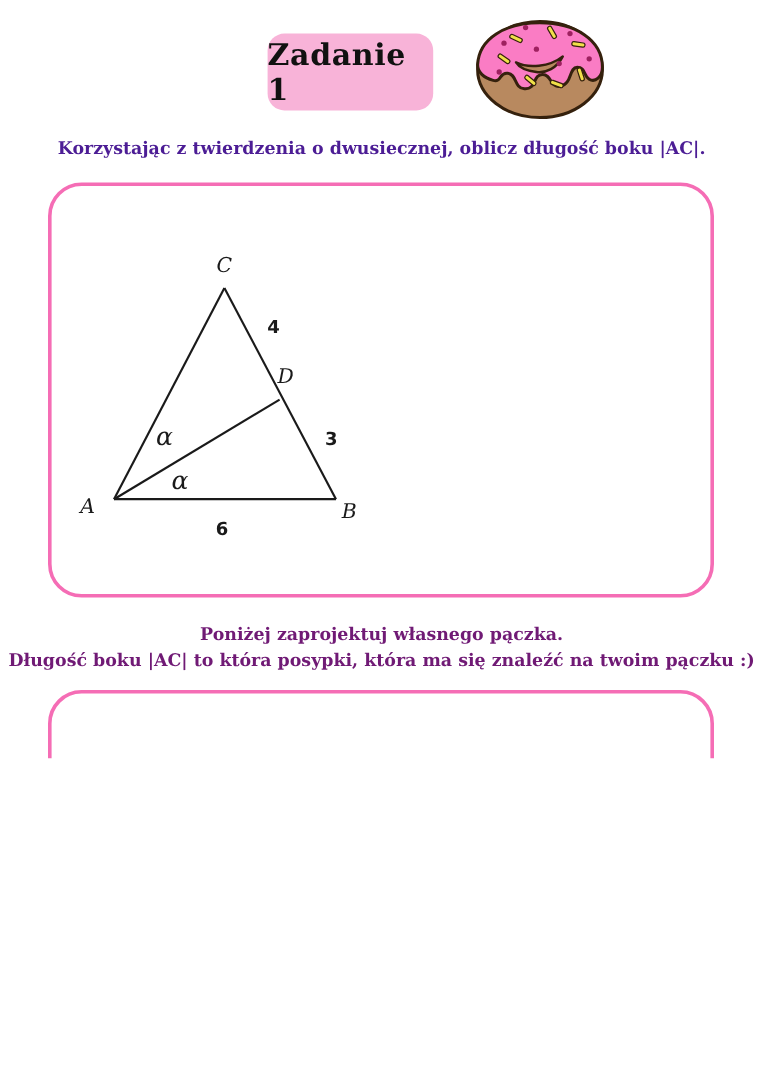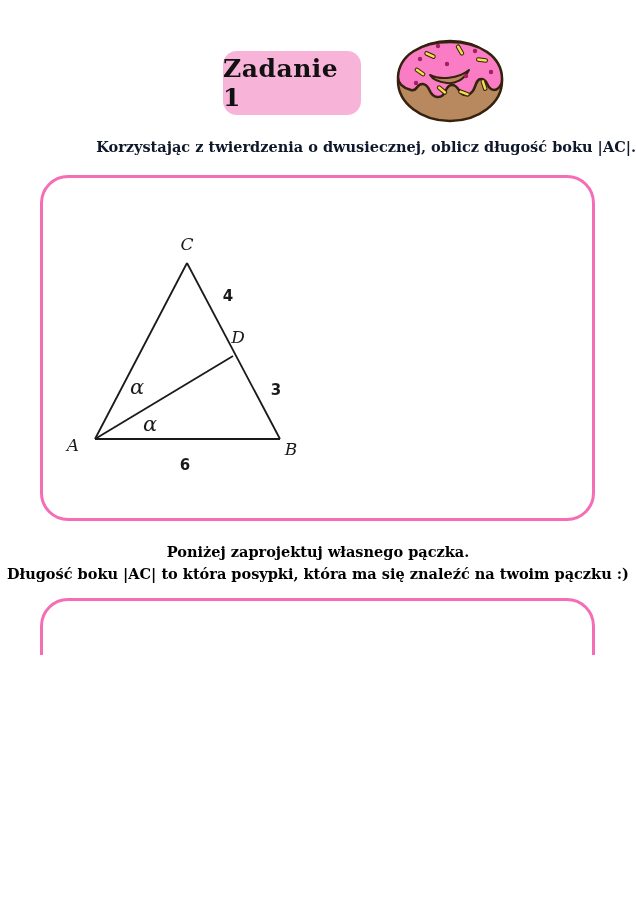--- a/index.html
+++ b/index.html
@@ -4,21 +4,20 @@
 <style>
   * { margin: 0; padding: 0; box-sizing: border-box; }
   html, body { background: #ffffff; }
   body { font-family: "DejaVu Serif", "Liberation Serif", serif; }
   .page {
     position: relative;
     width: 636px;
     height: 632px;
     background: #ffffff;
     overflow: hidden;
-    margin-top: 23px;
   }
   .title-box {
     position: absolute;
     left: 223px; top: 28px;
     width: 138px; height: 64px;
     background: #f8b3d8;
     border-radius: 14px;
     display: flex; align-items: center; justify-content: center;
   }
   .title-text {
@@ -29,24 +28,24 @@
   }
   .donut-wrap {
     position: absolute;
     left: 394px; top: 12px;
     width: 112px; height: 90px;
   }
   .instruction {
     position: absolute;
     left: 0; top: 115px;
     width: 636px;
-    text-align: right;
+    text-align: center;
     font-size: 14.5px;
     font-weight: bold;
-    color: #0f172a;
+    color: #4c1d95;
   }
   .panel {
     position: absolute;
     left: 40px;
     width: 555px;
     background: #ffffff;
     border: 3.5px solid #f56db5;
     border-radius: 28px;
   }
   .panel-diagram { top: 152px; height: 346px; }
@@ -56,21 +55,21 @@
     left: 40px; top: 152px;
     width: 555px; height: 346px;
   }
   .prompt {
     position: absolute;
     left: 0; top: 518px;
     width: 636px;
     text-align: center;
     font-size: 14.5px;
     font-weight: bold;
-    color: #000000;
+    color: #701a75;
     line-height: 22px;
   }
   
   .tri-line { stroke: #1a1a1a; stroke-width: 1.8; fill: none; }
   .tri-label {
     font-family: "DejaVu Serif", "Liberation Serif", serif;
     font-style: italic;
     font-size: 17px;
     fill: #1a1a1a;
   }

